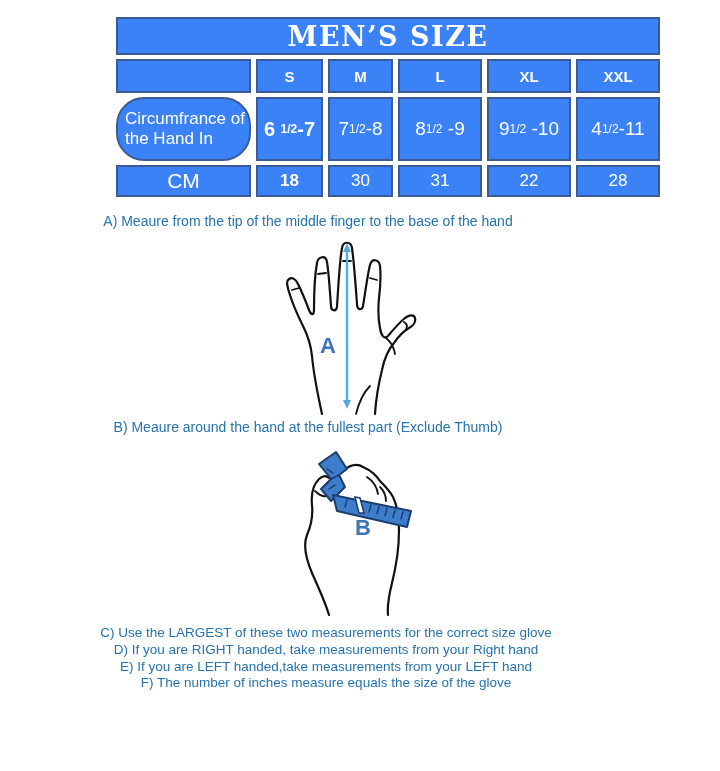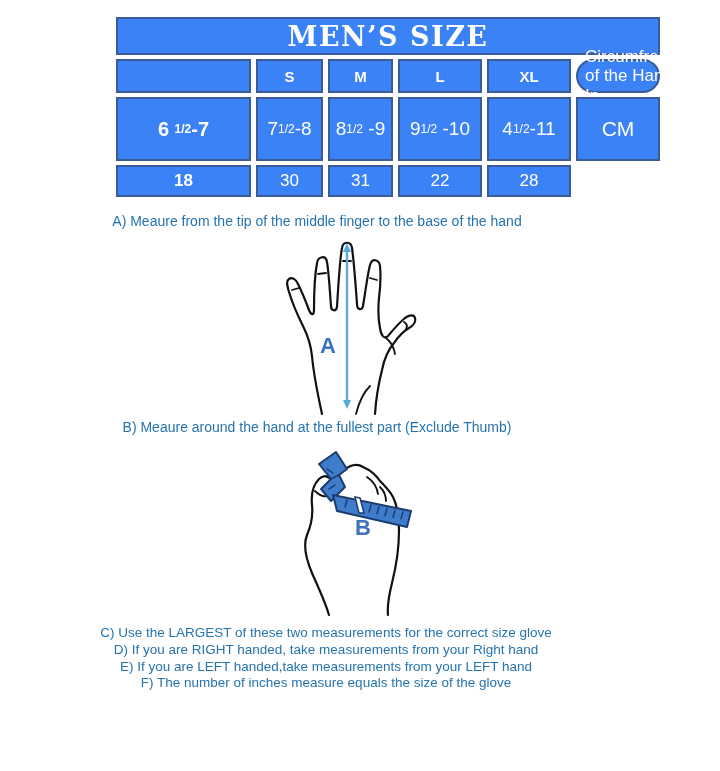--- a/index.html
+++ b/index.html
@@ -31,21 +31,21 @@
   .hdr{font-weight:700;font-size:15px;}
   .inch{font-size:19px;white-space:pre;}
   .inch .frac{font-size:12px;}
   .inch-bold{font-weight:700;font-size:20px;}
   .cm-label{font-size:21px;}
   .cm-val{font-size:17px;}
   .cm-bold{font-weight:700;}
   
   .caption{
     position:absolute;left:0;width:616px;text-align:center;
-    color:#2673ae;font-size:14px;margin-left:9px;
+    color:#2673ae;font-size:14px;
   }
   #caption-a{top:213px;}
   #caption-b{top:419px;}
   .instructions{
     position:absolute;left:0;top:625px;width:652px;text-align:center;
     color:#2673ae;font-size:13.5px;line-height:16.8px;
   }
   
   #diagram-a{position:absolute;left:258px;top:238px;width:200px;height:178px;}
   #diagram-b{position:absolute;left:285px;top:443px;width:180px;height:175px;}
@@ -63,20 +63,21 @@
 <body>
 
 <div class="size-table">
   <div class="cell title-cell">MEN’S SIZE</div>
 
   <div class="cell"></div>
   <div class="cell hdr">S</div>
   <div class="cell hdr">M</div>
   <div class="cell hdr">L</div>
   <div class="cell hdr">XL</div>
+  <div class="cell hdr">XXL</div>
 
   <div class="cell label-cell">Circumfrance of the Hand In</div>
   <div class="cell inch inch-bold"><span>6 </span><span class="frac">1/2</span><span>-7</span></div>
   <div class="cell inch"><span>7</span><span class="frac">1/2</span><span>-8</span></div>
   <div class="cell inch"><span>8</span><span class="frac">1/2</span><span> -9</span></div>
   <div class="cell inch"><span>9</span><span class="frac">1/2</span><span> -10</span></div>
   <div class="cell inch"><span>4</span><span class="frac">1/2</span><span>-11</span></div>
 
   <div class="cell cm-label">CM</div>
   <div class="cell cm-val cm-bold">18</div>

